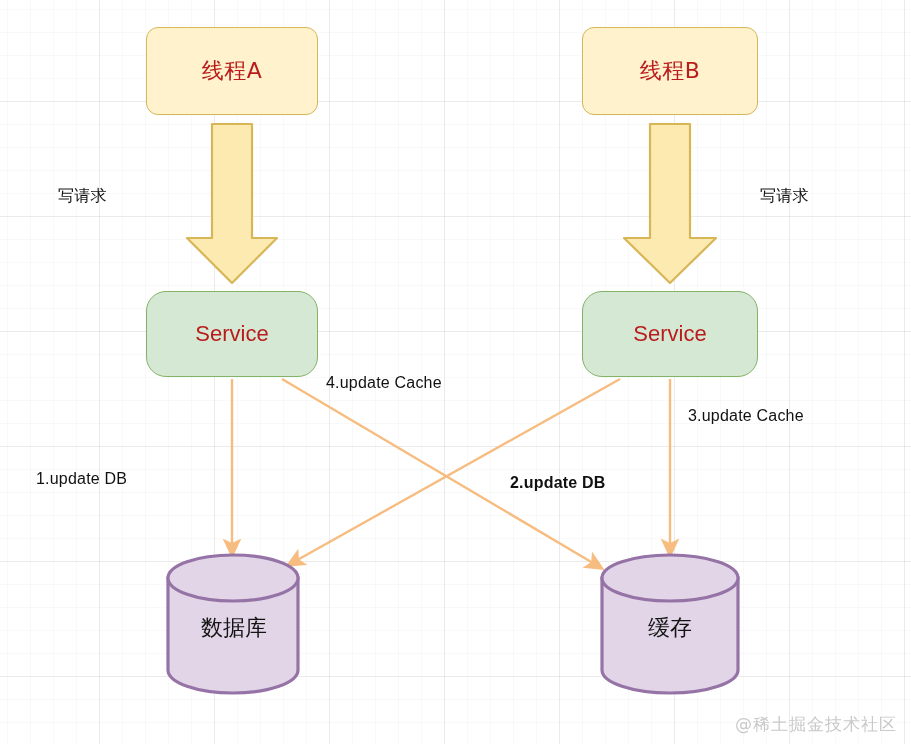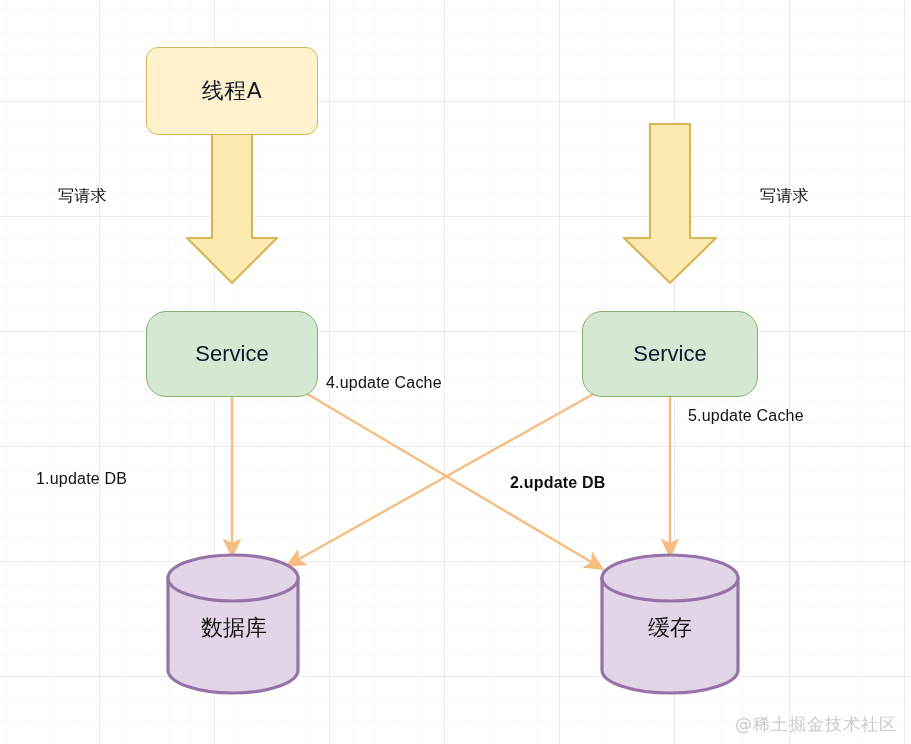--- a/index.html
+++ b/index.html
@@ -28,22 +28,21 @@
   }
   svg.layer{
     position:absolute;left:0;top:0;width:911px;height:744px;
     pointer-events:none;
   }
   .node{
     position:absolute;
     box-sizing:border-box;
     display:flex;align-items:center;justify-content:center;
     text-align:right;
-    color:#0f172a;
-    margin-top:20px;
+    color:#b91c1c;
   }
   .thread-box{
     border:1.6px solid #d6b656;
     background:#fff2cc;
     border-radius:12px;
     font-size:22px;
     letter-spacing:0.5px;
   }
   .service-box{
     border:1.6px solid #82b366;
@@ -109,36 +108,37 @@
       <ellipse cx="233" cy="578" rx="65" ry="23" fill="#e1d5e7" stroke="#9673a6" stroke-width="3.2"></ellipse>
     </g>
     <g>
       <path d="M602,578 L602,670 A68,23 0 0 0 738,670 L738,578 Z" fill="#e1d5e7" stroke="#9673a6" stroke-width="3.2"></path>
       <ellipse cx="670" cy="578" rx="68" ry="23" fill="#e1d5e7" stroke="#9673a6" stroke-width="3.2"></ellipse>
     </g>
   </svg>
 
   <div class="node thread-box cjk" style="left:146px;top:27px;width:172px;height:88px;">线程A</div>
 
+  <div class="node thread-box cjk" style="left:582px;top:27px;width:176px;height:88px;">线程B</div>
 
   <div class="node service-box" style="left:146px;top:291px;width:172px;height:86px;">Service</div>
 
   <div class="node service-box" style="left:582px;top:291px;width:176px;height:86px;">Service</div>
 
   <div class="cyl-label cjk" style="left:168px;top:592px;width:132px;height:72px;">数据库</div>
 
   <div class="cyl-label cjk" style="left:602px;top:592px;width:136px;height:72px;text-align:center;">缓存</div>
 
   <div class="edge-label cjk" style="left:58px;top:186px;">写请求</div>
 
   <div class="edge-label cjk" style="left:760px;top:186px;">写请求</div>
 
   <div class="edge-label" style="left:36px;top:450px;margin-top:20px;">1.update DB</div>
 
   <div class="edge-label" style="left:510px;top:474px;font-weight:bold;">2.update DB</div>
 
-  <div class="edge-label" style="left:688px;top:407px;">5.update Cache</div>
+  <div class="edge-label" style="left:688px;top:407px;">3.update Cache</div>
 
   <div class="edge-label" style="left:326px;top:374px;text-align:right;">4.update Cache</div>
 
   <div class="watermark">@稀土掘金技术社区</div>
 
 </div>
 
 </body></html>

